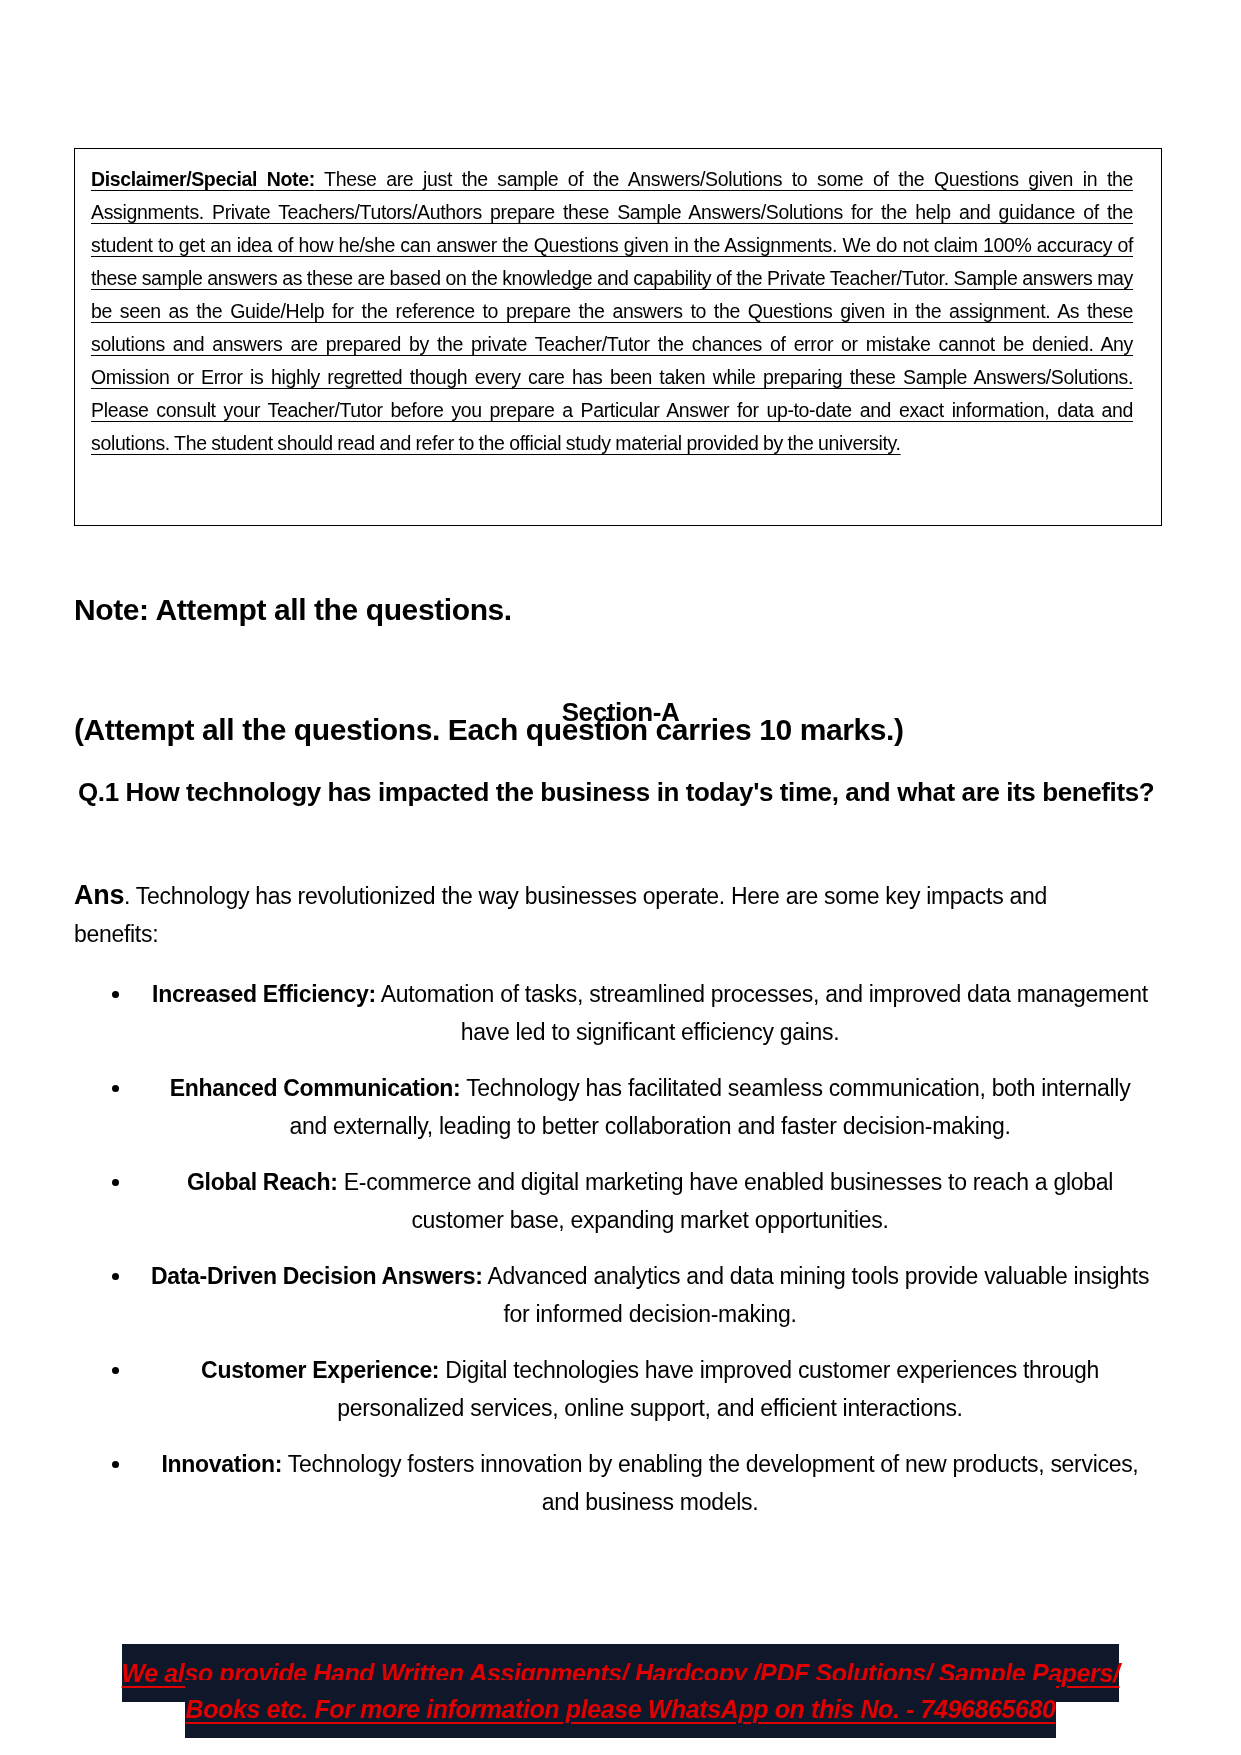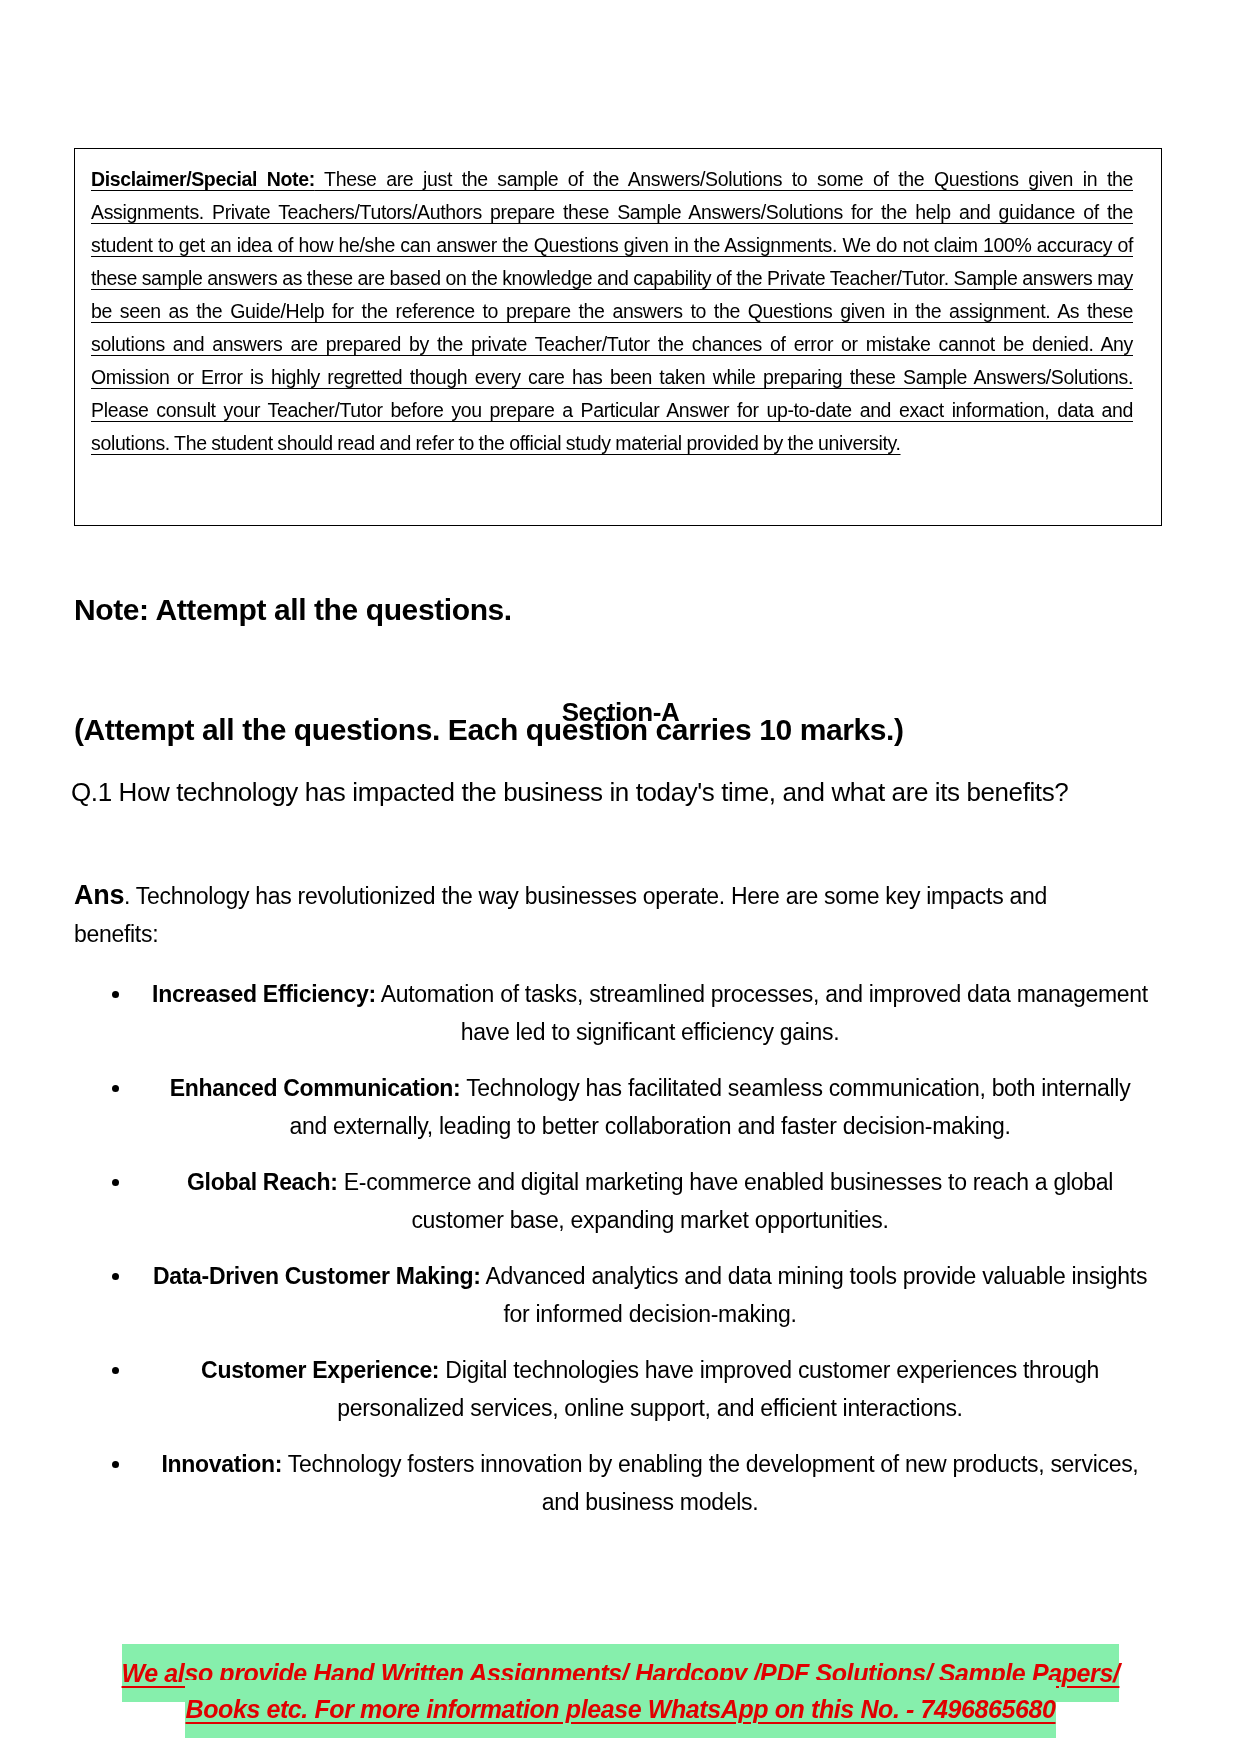--- a/index.html
+++ b/index.html
@@ -21,22 +21,22 @@
   .disclaimer-text b { font-weight: bold; }
   .heading {
     position: absolute; left: 74px; font-weight: bold; font-size: 30px;
     letter-spacing: -0.4px;
   }
   .section-title {
     position: absolute; top: 653px; left: 0; width: 1241px; text-align: center;
     font-weight: bold; font-size: 26px; letter-spacing: -0.4px; margin-top: 44px;
   }
   .question {
-    position: absolute; left: 71px; top: 770px; width: 1090px;
-    font-weight: normal; font-size: 26px; line-height: 44px; letter-spacing: -0.4px;
+    position: absolute; left: 78px; top: 770px; width: 1090px;
+    font-weight: bold; font-size: 26px; line-height: 44px; letter-spacing: -0.4px;
   }
   .answer {
     position: absolute; left: 74px; top: 876px; width: 1020px;
     font-size: 23px; line-height: 38px; letter-spacing: -0.3px;
   }
   .answer .ans-label { font-weight: bold; font-size: 27px; }
   .bullets {
     position: absolute; left: 0; top: 975px; width: 1241px;
     list-style: none; margin: 0; padding: 0;
   }
@@ -50,21 +50,21 @@
     position: absolute; left: 112px; top: 16px; width: 7px; height: 7px;
     border-radius: 50%; background: #000;
   }
   .bullet b { font-weight: bold; }
   .promo {
     position: absolute; top: 1655px; left: 0; width: 1241px; text-align: center;
     font-style: italic; font-weight: bold; font-size: 25px; line-height: 36px;
     letter-spacing: -0.4px;
   }
   .promo span {
-    background: #86efac; color: #e00000;
+    background: #0f172a; color: #e00000;
     text-decoration: underline; text-decoration-color: #e00000;
     text-decoration-thickness: 2px; text-underline-offset: 4px;
     padding: 15px 0;
   }
 </style>
 </head>
 <body>
 
 <div class="disclaimer-box">
   <div class="disclaimer-text"><b>Disclaimer/Special Note:</b><span> These are just the sample of the Answers/Solutions to some of the Questions given in the Assignments. Private Teachers/Tutors/Authors prepare these Sample Answers/Solutions for the help and guidance of the student to get an idea of how he/she can answer the Questions given in the Assignments. We do not claim 100% accuracy of these sample answers as these are based on the knowledge and capability of the Private Teacher/Tutor. Sample answers may be seen as the Guide/Help for the reference to prepare the answers to the Questions given in the assignment. As these solutions and answers are prepared by the private Teacher/Tutor the chances of error or mistake cannot be denied. Any Omission or Error is highly regretted though every care has been taken while preparing these Sample Answers/Solutions. Please consult your Teacher/Tutor before you prepare a Particular Answer for up-to-date and exact information, data and solutions. The student should read and refer to the official study material provided by the university.</span></div>
@@ -77,21 +77,21 @@
 <div class="heading" style="top:713px;">(Attempt all the questions. Each question carries 10 marks.)</div>
 
 <div class="question">Q.1 How technology has impacted the business in today's time, and what are its benefits?</div>
 
 <div class="answer"><span class="ans-label">Ans</span><span>. Technology has revolutionized the way businesses operate. Here are some key impacts and benefits:</span></div>
 
 <ul class="bullets">
   <li class="bullet"><span class="dot"></span><b>Increased Efficiency:</b><span> Automation of tasks, streamlined processes, and improved data management have led to significant efficiency gains.</span></li>
   <li class="bullet"><span class="dot"></span><b>Enhanced Communication:</b><span> Technology has facilitated seamless communication, both internally and externally, leading to better collaboration and faster decision-making.</span></li>
   <li class="bullet"><span class="dot"></span><b>Global Reach:</b><span> E-commerce and digital marketing have enabled businesses to reach a global customer base, expanding market opportunities.</span></li>
-  <li class="bullet"><span class="dot"></span><b>Data-Driven Customer Making:</b><span> Advanced analytics and data mining tools provide valuable insights for informed decision-making.</span></li>
+  <li class="bullet"><span class="dot"></span><b>Data-Driven Decision Answers:</b><span> Advanced analytics and data mining tools provide valuable insights for informed decision-making.</span></li>
   <li class="bullet"><span class="dot"></span><b>Customer Experience:</b><span> Digital technologies have improved customer experiences through personalized services, online support, and efficient interactions.</span></li>
   <li class="bullet"><span class="dot"></span><b>Innovation:</b><span> Technology fosters innovation by enabling the development of new products, services, and business models.</span></li>
 </ul>
 
 <div class="promo">
   <span>We also provide Hand Written Assignments/ Hardcopy /PDF Solutions/ Sample Papers/</span><br>
   <span>Books etc. For more information please WhatsApp on this No. - 7496865680</span>
 </div>
 
 </body></html>

